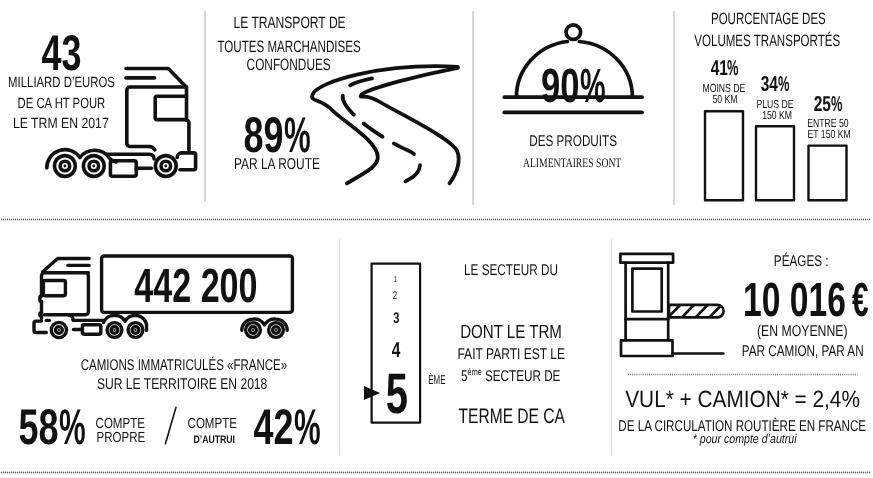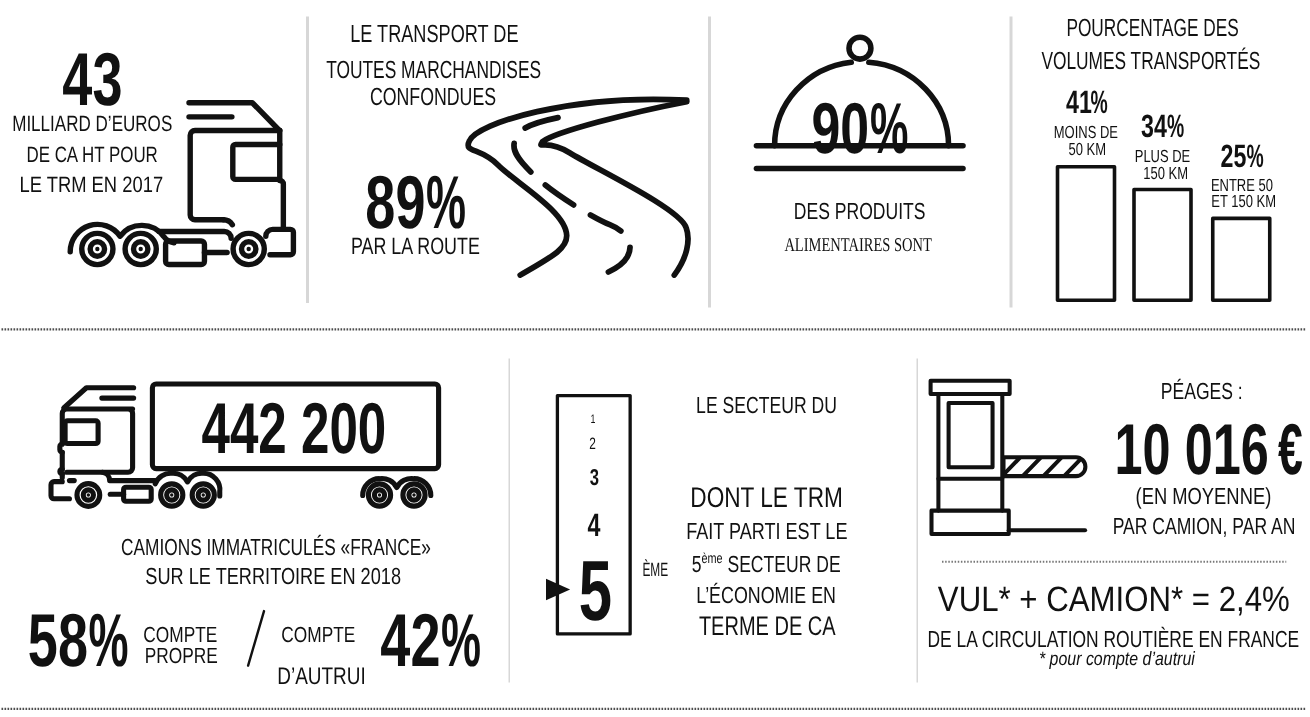--- a/index.html
+++ b/index.html
@@ -111,21 +111,21 @@
     </svg>
   </div>
   <div class="abs" style="left:0;top:218px;width:334px;height:254px;">
   <div class="tl" style="left:-29.0px;top:48.6px;width:400px;line-height:40px;font-size:48px;font-weight:bold;"><span class="numwrap"><span class="num" style="transform:scaleX(0.71);">442 200</span></span></div>
   <div class="tl" style="left:-16.5px;top:128.0px;width:400px;line-height:40px;font-size:15.5px;"><span class="sq" style="transform:scaleX(0.743);">CAMIONS IMMATRICULÉS «FRANCE»</span></div>
   <div class="tl" style="left:-17.9px;top:146.5px;width:400px;line-height:40px;font-size:15.5px;"><span class="sq" style="transform:scaleX(0.781);">SUR LE TERRITOIRE EN 2018</span></div>
   <div class="tl" style="left:-146.7px;top:189.2px;width:400px;line-height:40px;font-size:50px;font-weight:bold;"><span class="numwrap"><span class="num" style="transform:scaleX(0.72);">58</span><span class="pct" style="transform:scaleX(0.6);">%</span></span></div>
   <div class="tl" style="left:-79.5px;top:185.7px;width:400px;line-height:40px;font-size:14.6px;"><span class="sq" style="transform:scaleX(0.79);">COMPTE</span></div>
   <div class="tl" style="left:-79.3px;top:200.4px;width:400px;line-height:40px;font-size:14.6px;"><span class="sq" style="transform:scaleX(0.79);">PROPRE</span></div>
   <div class="tl" style="left:12.4px;top:185.7px;width:400px;line-height:40px;font-size:14.6px;"><span class="sq" style="transform:scaleX(0.79);">COMPTE</span></div>
-  <div class="tl" style="left:14.0px;top:214px;width:400px;line-height:40px;font-size:16px;"><span class="sq" style="transform:scaleX(0.79);">D’AUTRUI</span></div>
+  <div class="tl" style="left:14.0px;top:202px;width:400px;line-height:40px;font-size:11px;font-weight:bold;"><span class="sq" style="transform:scaleX(0.79);">D’AUTRUI</span></div>
   <div class="tl" style="left:88.4px;top:189.3px;width:400px;line-height:40px;font-size:50px;font-weight:bold;"><span class="numwrap"><span class="num" style="transform:scaleX(0.72);">42</span><span class="pct" style="transform:scaleX(0.6);">%</span></span></div>
     <svg width="334" height="254" viewBox="0 0 334 254">
       <g class="art" stroke-width="3.4">
         <rect x="101.6" y="38" width="190.8" height="56.4" rx="2.5"></rect>
         <path d="M89.1,40.5 H57.6 L42.5,54"></path>
         <path d="M89.1,47.4 H67.9"></path>
         <path d="M88.4,54.7 H44.5 a3,3 0 0 0 -3,3 V78 M41.5,83.5 V94.8 M41.5,98 V100.5 M44.5,96.8 H85.4 a3,3 0 0 0 3,-3 V57.7 a3,3 0 0 0 -3,-3"></path>
         <path d="M41.5,78 a1.6,1.6 0 0 0 -1.6,1.6 V81.9 a1.6,1.6 0 0 0 1.6,1.6"></path>
         <path d="M41.5,94.8 a1.6,1.6 0 0 0 -1.6,1.6 a1.6,1.6 0 0 0 1.6,1.6"></path>
         <rect x="43.4" y="62.5" width="22" height="15.2" rx="1.6"></rect>
@@ -162,22 +162,21 @@
   <div class="tl" style="left:195.4px;top:259.8px;width:400px;line-height:40px;font-size:8.2px;"><span class="sq" style="transform:scaleX(0.72);">1</span></div>
   <div class="tl" style="left:195.4px;top:276.2px;width:400px;line-height:40px;font-size:11.0px;"><span class="sq" style="transform:scaleX(0.72);">2</span></div>
   <div class="tl" style="left:195.9px;top:299.0px;width:400px;line-height:40px;font-size:15.4px;"><span class="sq big" style="transform:scaleX(0.72);">3</span></div>
   <div class="tl" style="left:196.2px;top:330.2px;width:400px;line-height:40px;font-size:21.5px;"><span class="sq big" style="transform:scaleX(0.72);">4</span></div>
   <div class="tl" style="left:196.5px;top:374.3px;width:400px;line-height:40px;font-size:57.0px;"><span class="sq big" style="transform:scaleX(0.7);">5</span></div>
   <div class="tl" style="left:236.5px;top:359.5px;width:400px;line-height:40px;font-size:12.8px;"><span class="sq" style="transform:scaleX(0.62);">ÈME</span></div>
   <div class="tl" style="left:311.4px;top:251.1px;width:400px;line-height:40px;font-size:15.5px;"><span class="sq" style="transform:scaleX(0.757);">LE SECTEUR DU</span></div>
   <div class="tl" style="left:311.4px;top:313.3px;width:400px;line-height:40px;font-size:19px;"><span class="sq" style="transform:scaleX(0.794);">DONT LE TRM</span></div>
   <div class="tl" style="left:310.8px;top:335.1px;width:400px;line-height:40px;font-size:15.5px;"><span class="sq" style="transform:scaleX(0.777);">FAIT PARTI EST LE</span></div>
   <div class="tl" style="left:310.6px;top:353.0px;width:400px;line-height:40px;font-size:15.5px;"><span class="sq" style="transform:scaleX(0.755);"><span>5</span><sup style="font-size:0.62em;">ème</sup><span> SECTEUR DE</span></span></div>
-  <div class="tl" style="left:311.0px;top:378.4px;width:400px;line-height:40px;font-size:15.5px;"><span class="sq" style="transform:scaleX(0.767);">L’ÉCONOMIE EN</span></div>
-  <div class="tl" style="left:311.8px;top:397.3px;width:400px;line-height:40px;font-size:18px;"><span class="sq" style="transform:scaleX(0.741);">TERME DE CA</span></div>
+  <div class="tl" style="left:311.8px;top:397.3px;width:400px;line-height:40px;font-size:21px;"><span class="sq" style="transform:scaleX(0.741);">TERME DE CA</span></div>
     <svg width="605" height="478" viewBox="0 0 605 478">
       <rect class="art" stroke-width="2.2" stroke-linejoin="miter" x="371.6" y="263.7" width="48.5" height="158.9"></rect>
       <path d="M364,385.9 L380.1,393 L364,400.1 Z" fill="#111" stroke="none"></path>
     </svg>
   </div>
   <div class="abs" style="left:0;top:0;width:873px;height:478px;">
   <div class="tl" style="left:601.5px;top:242.3px;width:400px;line-height:40px;font-size:15.5px;"><span class="sq" style="transform:scaleX(0.755);">PÉAGES :</span></div>
   <div class="tl" style="left:589.0px;top:280.8px;width:400px;line-height:40px;font-size:48px;font-weight:bold;"><span class="numwrap"><span class="num" style="transform:scaleX(0.70);">10 016</span><span class="pct" style="transform:scaleX(0.62);margin-left:0.14em;">€</span></span></div>
   <div class="tl" style="left:602.4px;top:311.7px;width:400px;line-height:40px;font-size:15.5px;"><span class="sq" style="transform:scaleX(0.79);">(EN MOYENNE)</span></div>
   <div class="tl" style="left:602.3px;top:332.2px;width:400px;line-height:40px;font-size:15.5px;"><span class="sq" style="transform:scaleX(0.755);">PAR CAMION, PAR AN</span></div>

